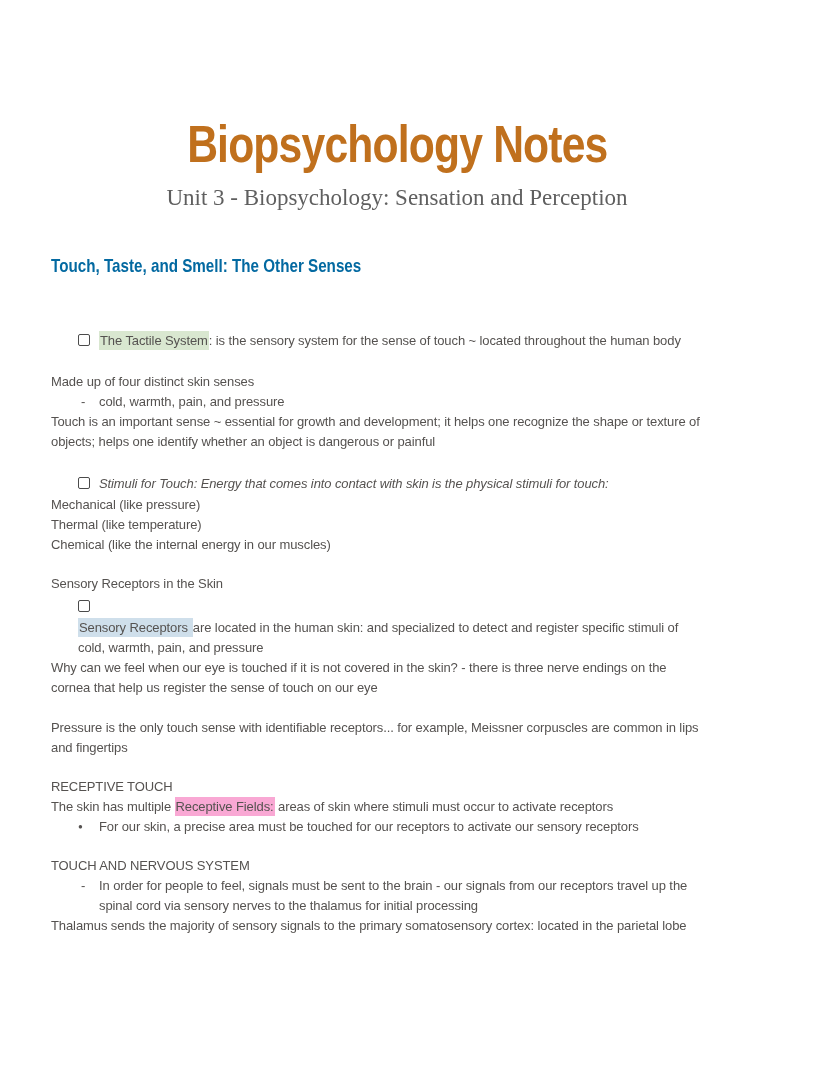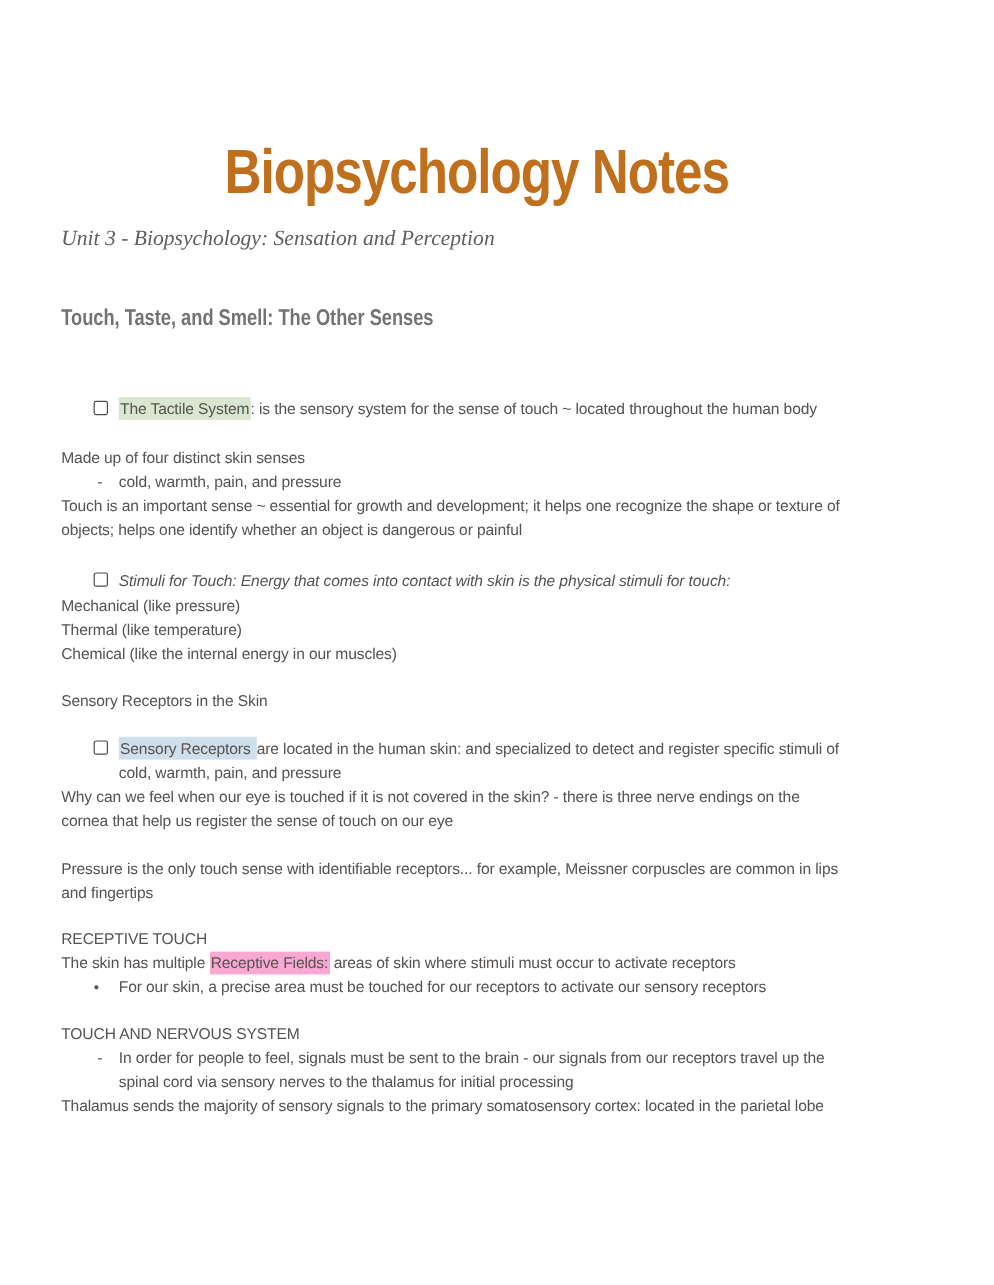--- a/index.html
+++ b/index.html
@@ -21,34 +21,34 @@
     font-size: 52px;
     line-height: 60px;
     font-weight: 700;
     color: #c0701d;
     letter-spacing: -1px;
   }
   h1.title > span { display: inline-block; transform: scaleX(0.82); transform-origin: center; }
 
   .subtitle {
     margin-top: 12px;
+    text-align: center;
     font-family: "Liberation Serif", serif;
-    font-style: italic;
-    font-size: 18px;
+    font-size: 23px;
     line-height: 24px;
     color: #5f5f5f;
     letter-spacing: 0;
   }
 
   h2.section {
     margin: 44px 0 0 0;
     font-size: 19px;
     line-height: 24px;
     font-weight: 700;
-    color: #737373;
+    color: #0369a1;
     letter-spacing: 0;
   }
   h2.section > span { display: inline-block; transform: scaleX(0.8); transform-origin: left center; }
 
   .line { line-height: 20px; }
   .para { margin: 0; }
 
   .li { display: flex; margin-left: 27px; }
   .li .marker { flex: none; width: 21px; line-height: 20px; }
   .li .body { flex: 1; }
@@ -66,21 +66,21 @@
 
   .hl { padding: 2px 1px; }
   .hl.green { background: #d9e7d0; }
   .hl.blue-a { background: #cfdfeb; padding-right: 5px; }
   .hl.blue-b { background: #f9a8d4; }
 
   .mt-item1 { margin-top: 53px; }
   .mt-20 { margin-top: 20px; }
   .mt-22 { margin-top: 22px; font-style: italic; }
   .mt-19 { margin-top: 19px; }
-  .mt-3  { margin-top: 20px; }
+  .mt-3  { margin-top: 3px; flex-direction: column; }
 </style>
 </head>
 <body>
 
 <div class="doc">
 
   <h1 class="title"><span>Biopsychology Notes</span></h1>
 
   <div class="subtitle">Unit 3 - Biopsychology: Sensation and Perception</div>
 

